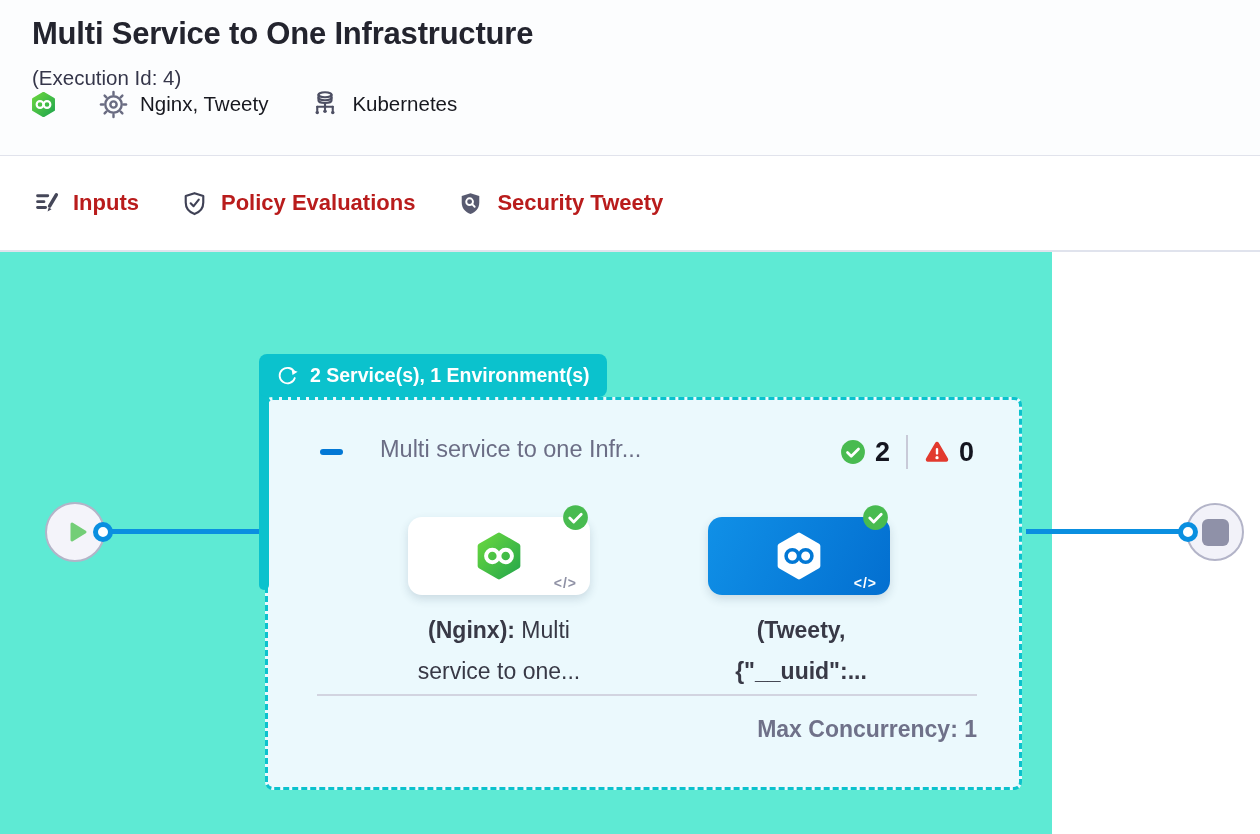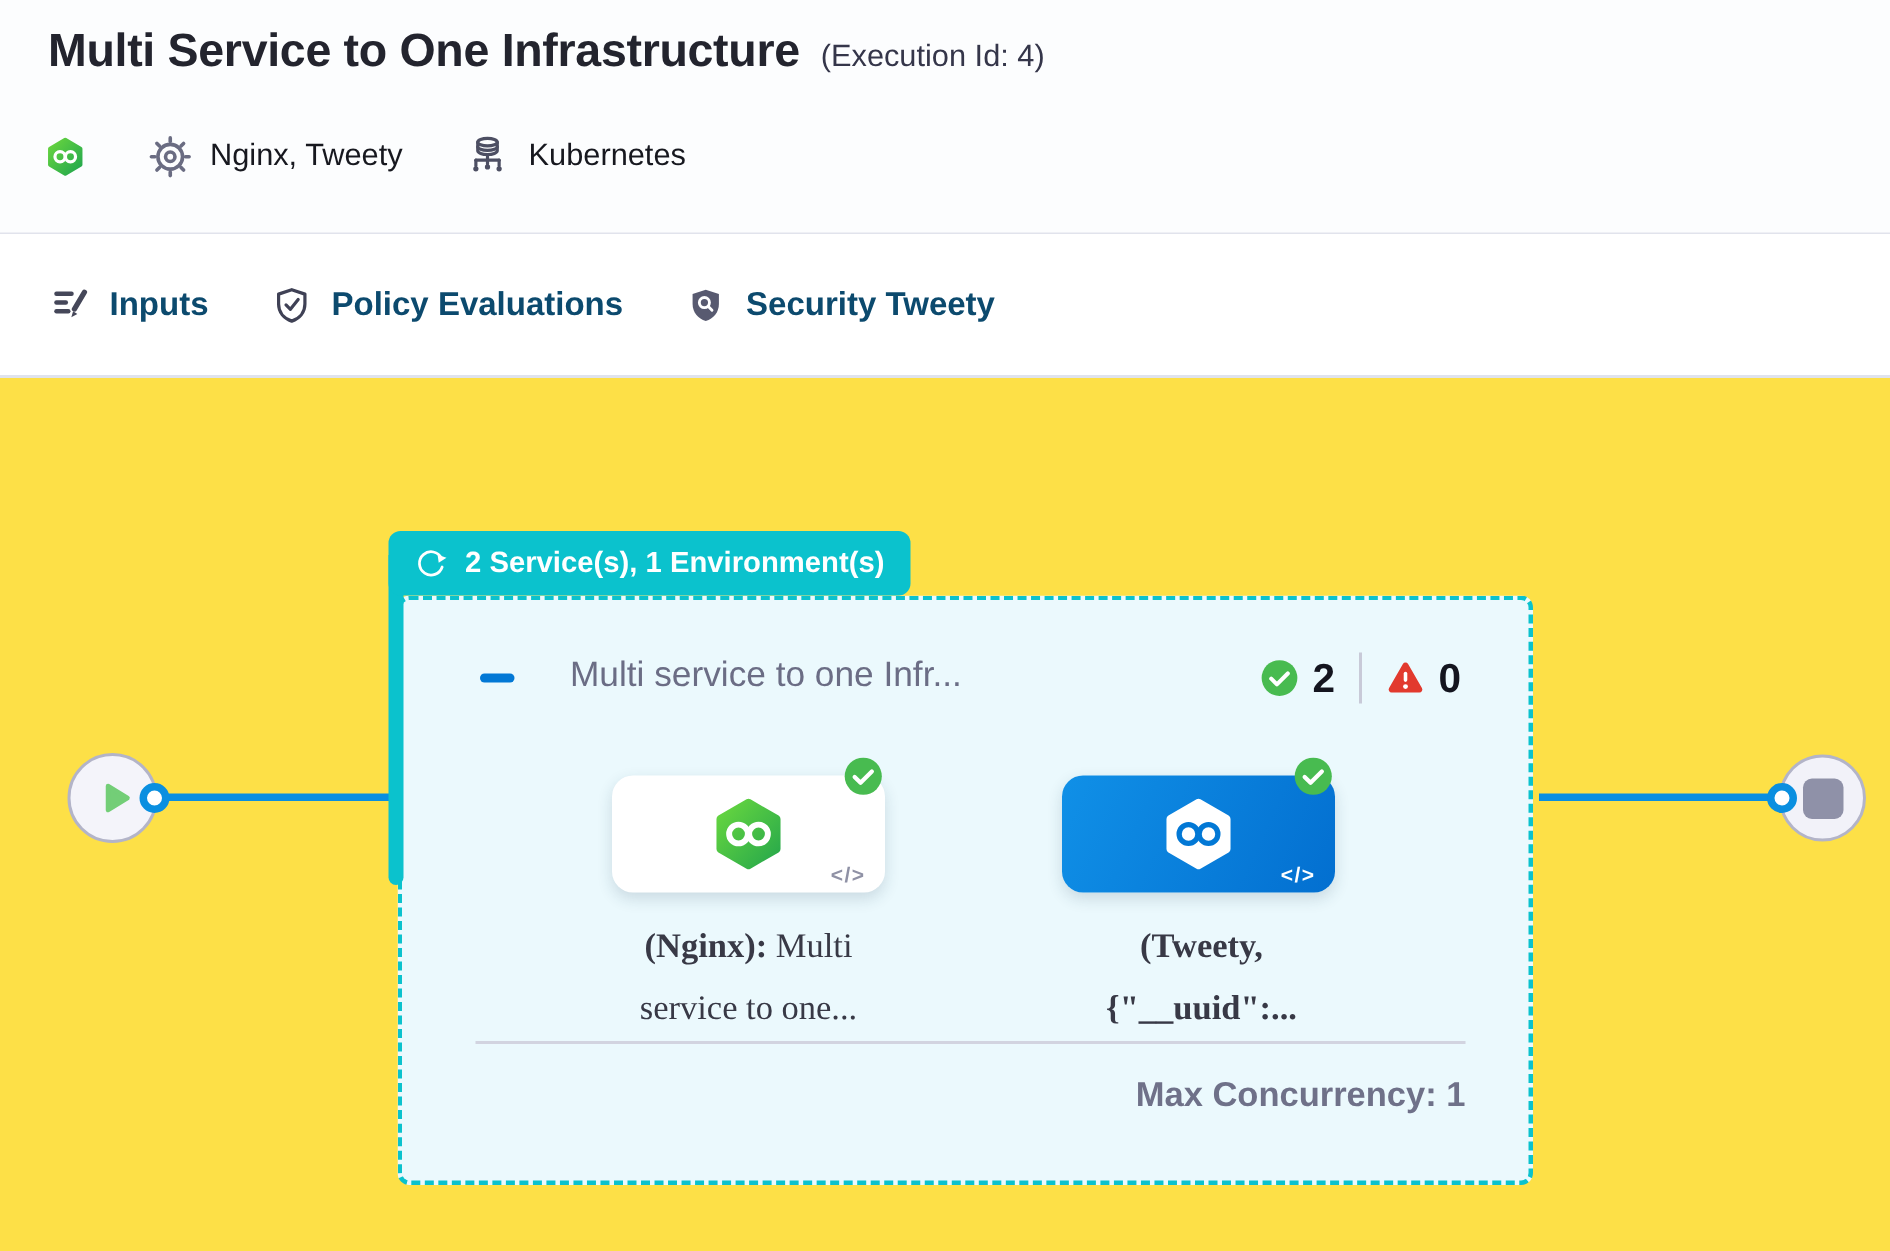--- a/index.html
+++ b/index.html
@@ -2,38 +2,38 @@
 <html><head>
 <meta charset="utf-8">
 <style>
   * { margin:0; padding:0; box-sizing:border-box; }
   html,body { width:1260px; height:834px; overflow:hidden;
     font-family:"Liberation Sans","DejaVu Sans",sans-serif; background:#ffffff; }
 
   
   .app-header { position:absolute; left:0; top:0; width:1260px; height:156px;
     background:#fcfdfe; border-bottom:1px solid #e1e3ec; }
-  .title-row { position:absolute; left:32px; top:16px; display:flex; align-items:baseline; gap:14px; }
+  .title-row { position:absolute; left:32px; top:16px; display:flex; align-items:baseline; gap:14px;flex-direction:column; }
   .page-title { font-size:31px; font-weight:700; color:#23242e; letter-spacing:-0.2px; }
   .execution-id { font-size:20.5px; font-weight:400; color:#35364a; }
   .meta-row { position:absolute; left:30px; top:86px; display:flex; align-items:center; height:36px; }
   .meta-text { font-size:20.5px; font-weight:500; color:#17181f; }
   .meta-gap-s { width:12px; } .meta-gap-l { width:42px; }
 
   
   .tab-bar { position:absolute; left:0; top:156px; width:1260px; height:96px; background:#ffffff;
     border-bottom:2px solid #e0e3ed; display:flex; align-items:stretch; padding-left:13px; }
   .tab { position:relative; display:flex; align-items:center; gap:13px; padding:0 21px;
-    font-size:22px; font-weight:600; color:#0c4a6e; cursor:pointer; }
+    font-size:22px; font-weight:600; color:#b91c1c; cursor:pointer; }
   .tab.active { color:#0278d5; font-weight:700; }
   .tab-underline { position:absolute; left:8px; right:10px; bottom:-2px; height:5px;
     border-radius:3px 3px 0 0; background:#0278d5; }
 
   
-  .canvas { position:absolute; left:0; top:252px; width:1260px; height:582px; background:#fde047; }
+  .canvas { position:absolute; left:0; top:252px; width:1052px; height:582px; background:#5eead4; }
 
   .start-node,.end-node { position:absolute; border-radius:50%;
     border:2px solid #b3b4c8; display:flex; align-items:center; justify-content:center; }
   .start-node { left:45px; top:250px; width:60px; height:60px; background:#f4f4fa; padding-left:4px; }
   .end-node { left:1186px; top:251px; width:58px; height:58px; background:#f2f2f9; }
   .stop-square { width:27px; height:27px; border-radius:6px; background:#8f91a8; }
 
   .connector-line { position:absolute; top:277px; height:5px; background:#0a8fe0; }
   .line-left { left:101px; width:160px; }
   .line-right { left:1026px; width:155px; }
@@ -61,21 +61,21 @@
     display:flex; align-items:center; justify-content:center; z-index:2; cursor:pointer;
     box-shadow:0 4px 10px rgba(30,60,90,0.16); }
   .node-nginx { left:408px; background:#ffffff; }
   .node-tweety { left:708px; background:linear-gradient(115deg,#1090e7,#036fd0); }
   .code-glyph { position:absolute; right:13px; bottom:4px; font-size:14px; font-weight:700;
     letter-spacing:1px; color:#8f91a5; }
   .node-tweety .code-glyph { color:#ffffff; }
   .success-badge { position:absolute; top:-13px; right:1px; width:27px; height:27px; z-index:3; }
 
   .node-label { position:absolute; top:358px; width:230px; text-align:center; z-index:2;
-    font-size:23px; line-height:41px; color:#383946;font-family:Liberation Serif, serif; }
+    font-size:23px; line-height:41px; color:#383946; }
   .label-nginx { left:384px; } .label-tweety { left:686px; }
   .node-label b { font-weight:700; }
 
   .labels-divider { position:absolute; left:317px; top:442px; width:660px; height:2px;
     background:#d2d4e0; z-index:2; }
   .max-concurrency { position:absolute; left:600px; top:464px; width:377px; text-align:right;
     font-size:23px; font-weight:700; color:#6f7189; z-index:2; }
 
   svg { display:block; }
 </style>

